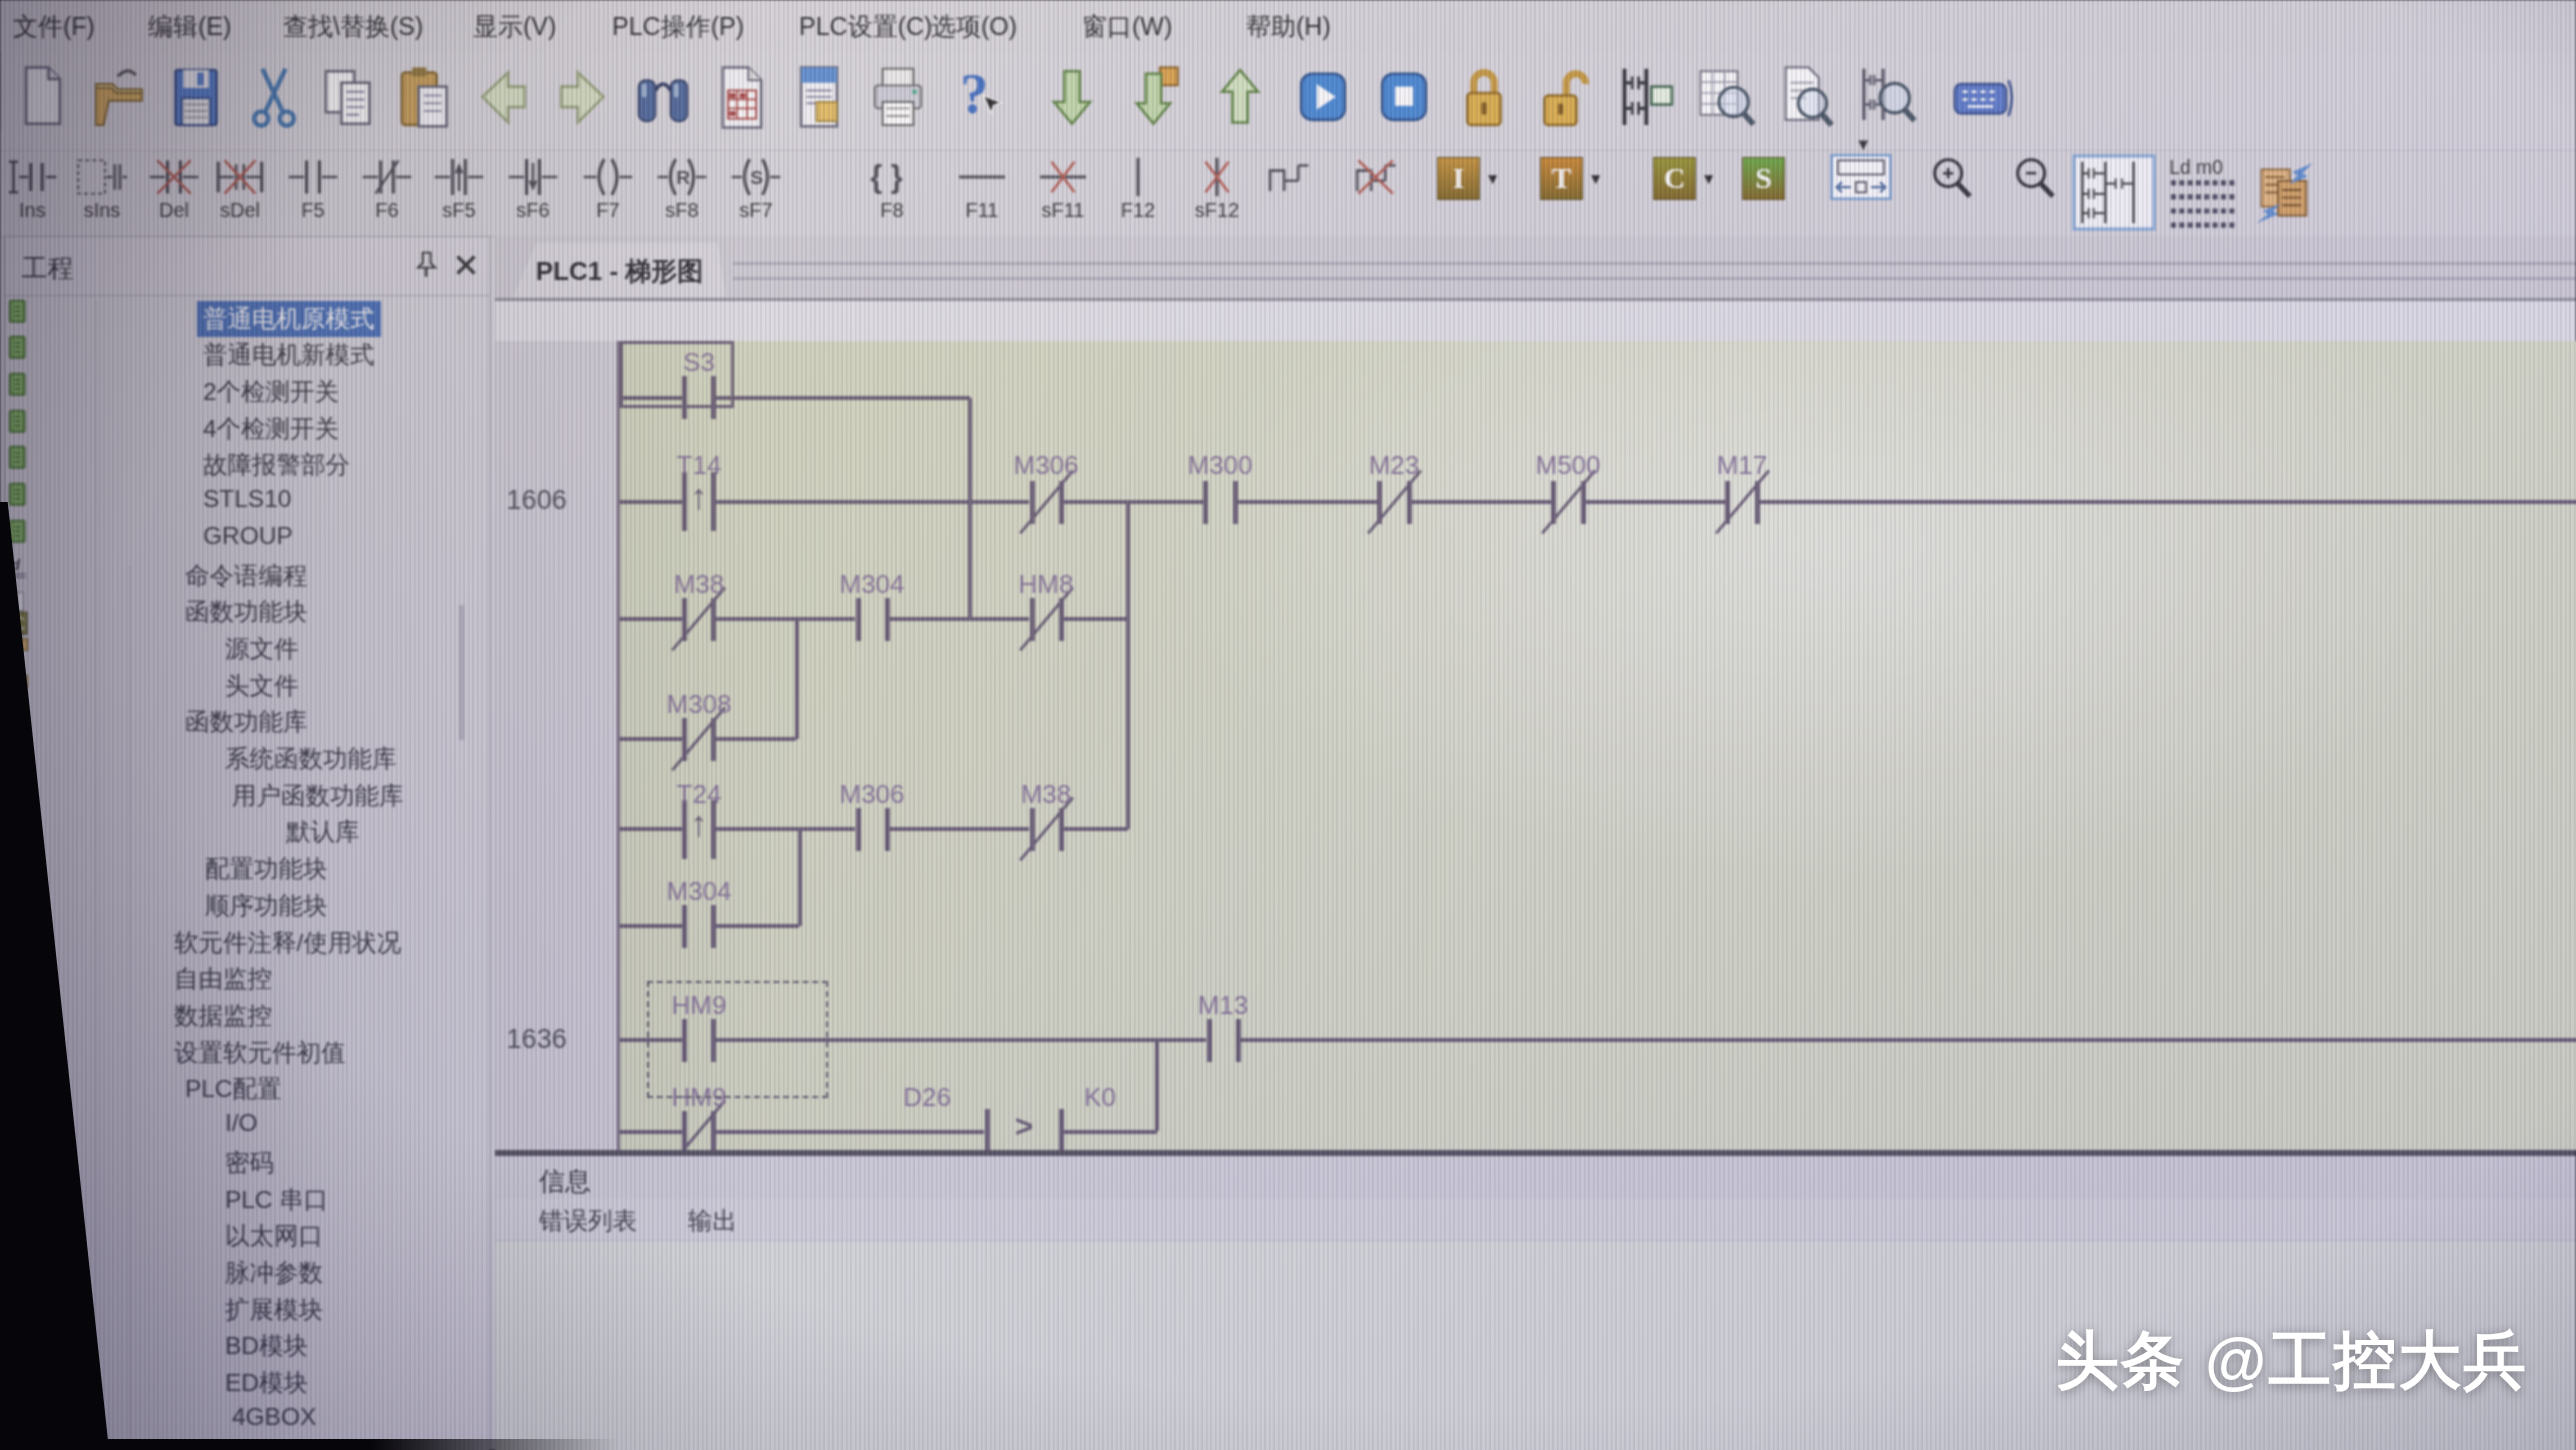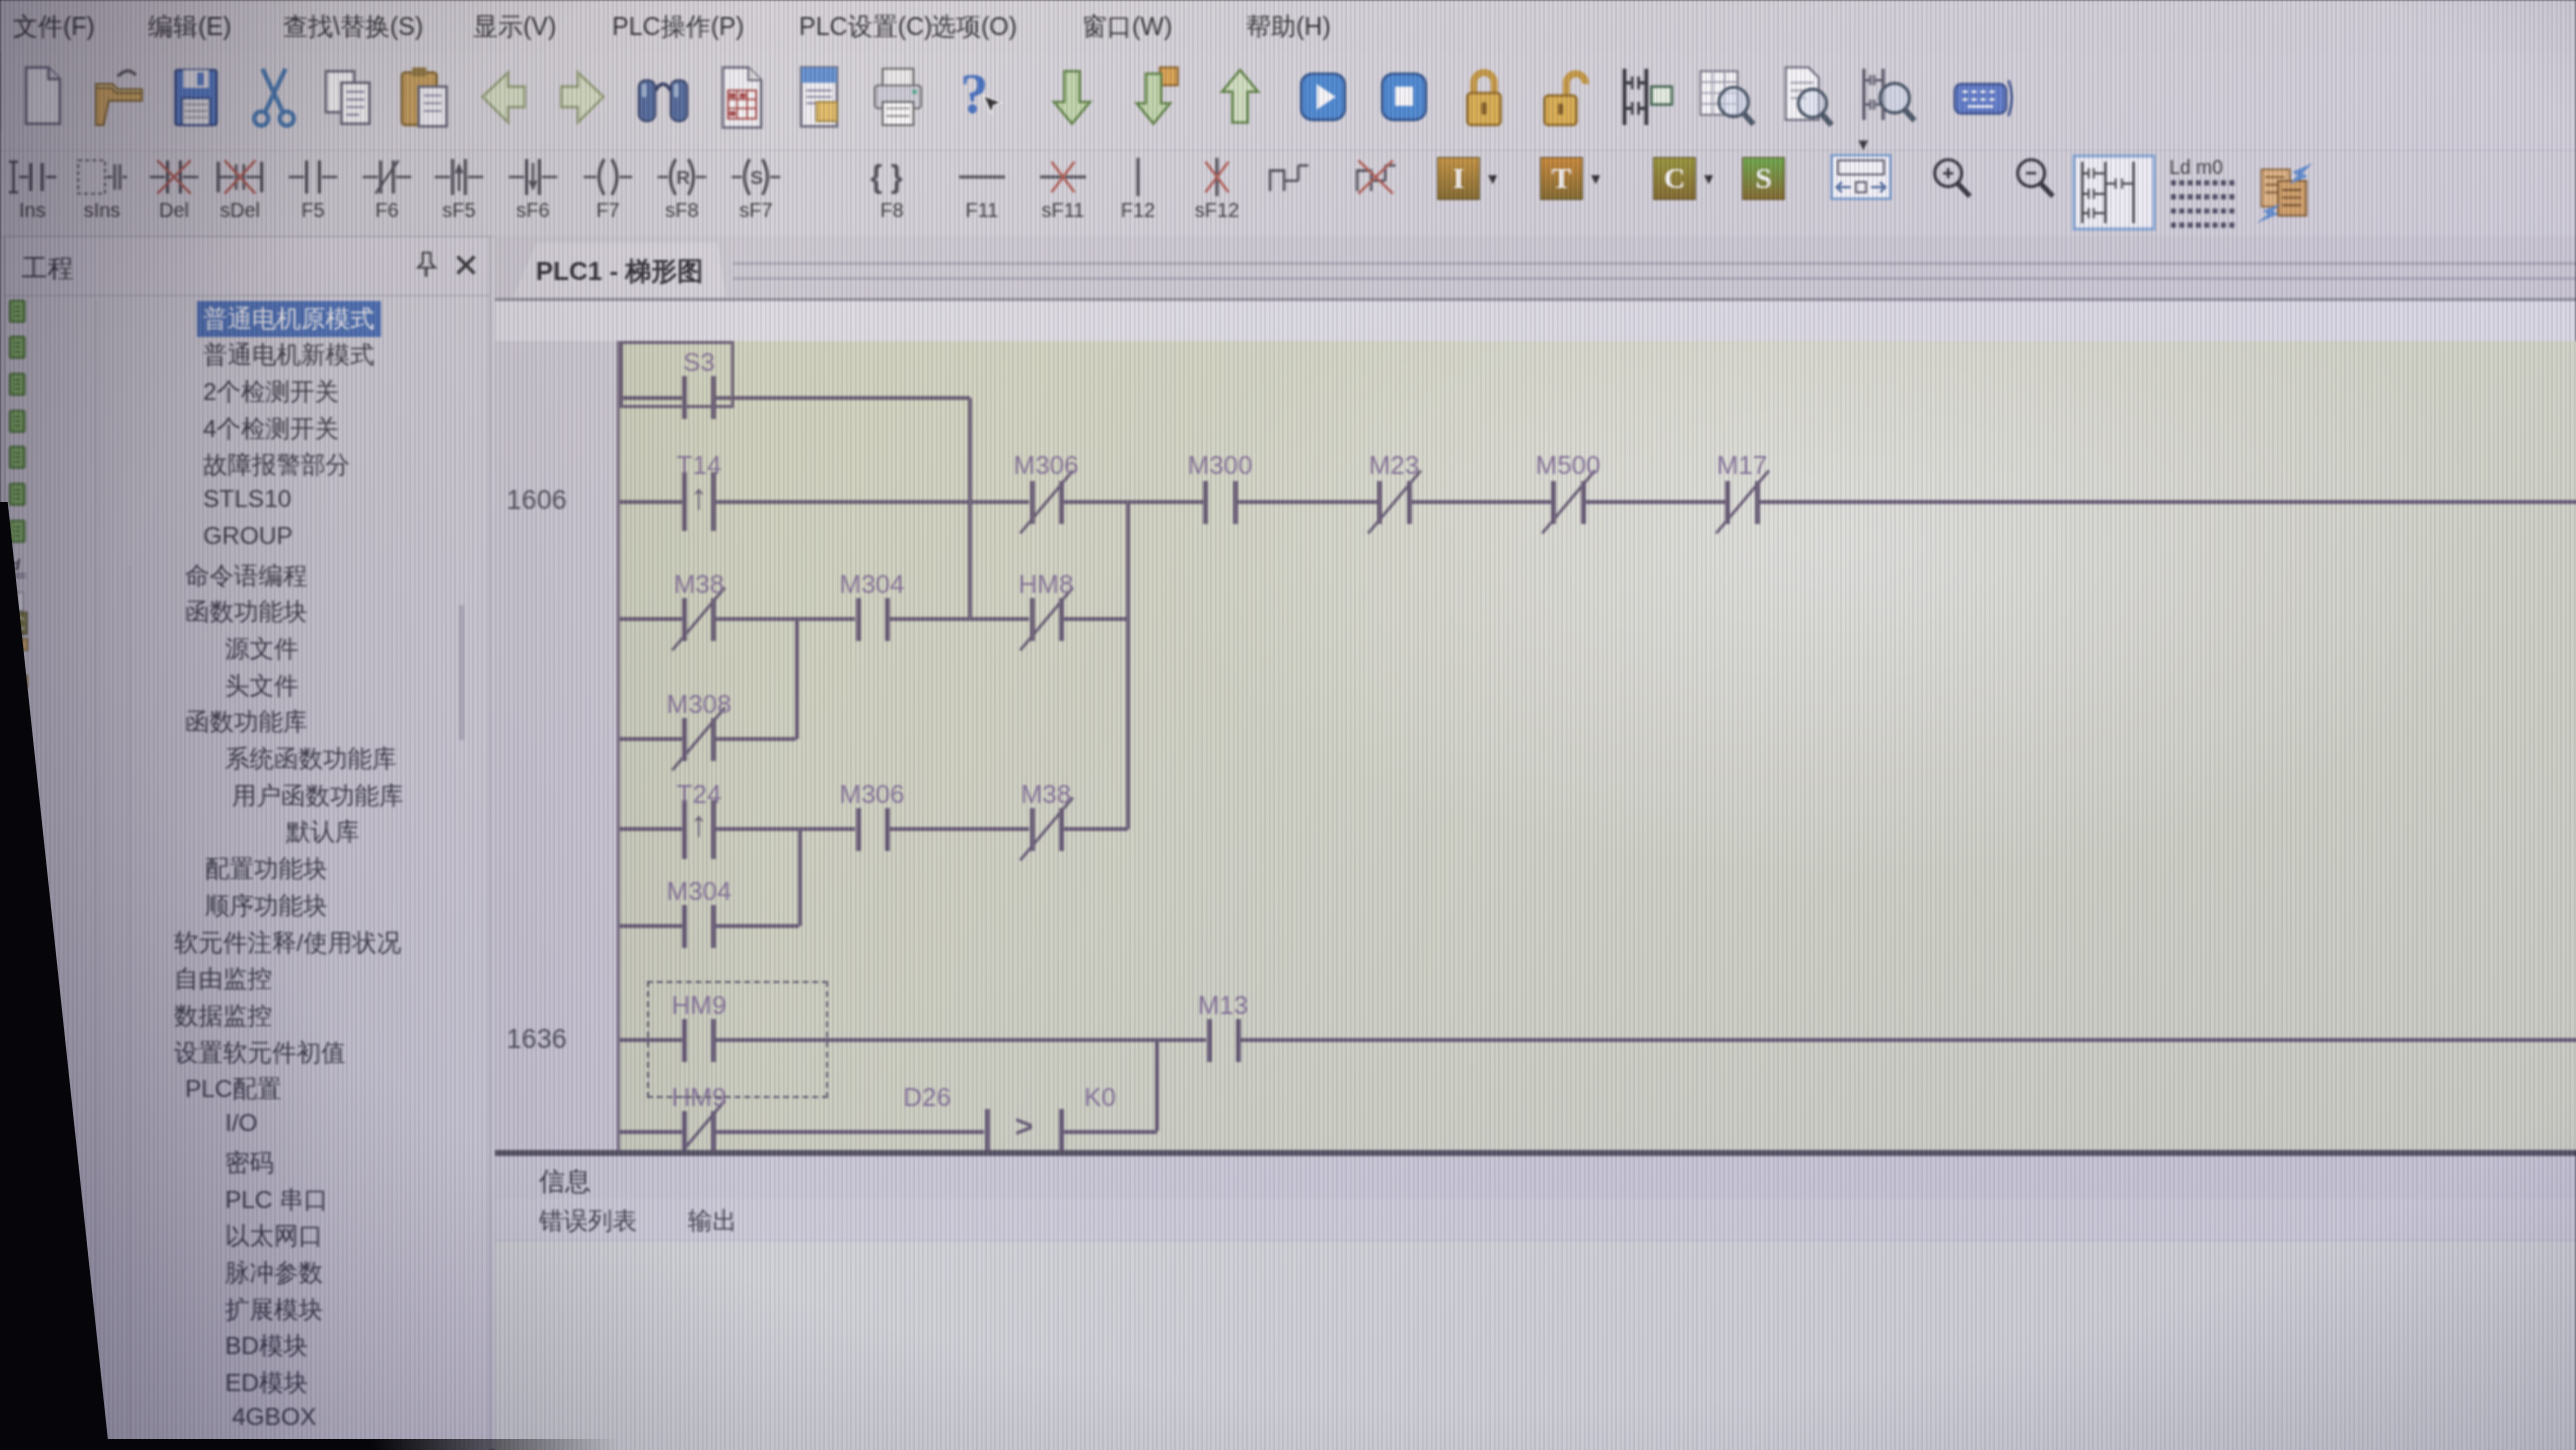--- a/index.html
+++ b/index.html
@@ -719,14 +719,15 @@
       <div id="outputarea"></div>
     </div>
   </div>
   <div id="moire"></div>
   <div id="cast"></div>
   <div id="vignette"></div>
   <div id="bezel">
     <div id="wedge"></div>
     <div id="bstrip"></div>
   </div>
+  <div id="watermark">头条 @工控大兵</div>
 </div>
 
 
 </body></html>

